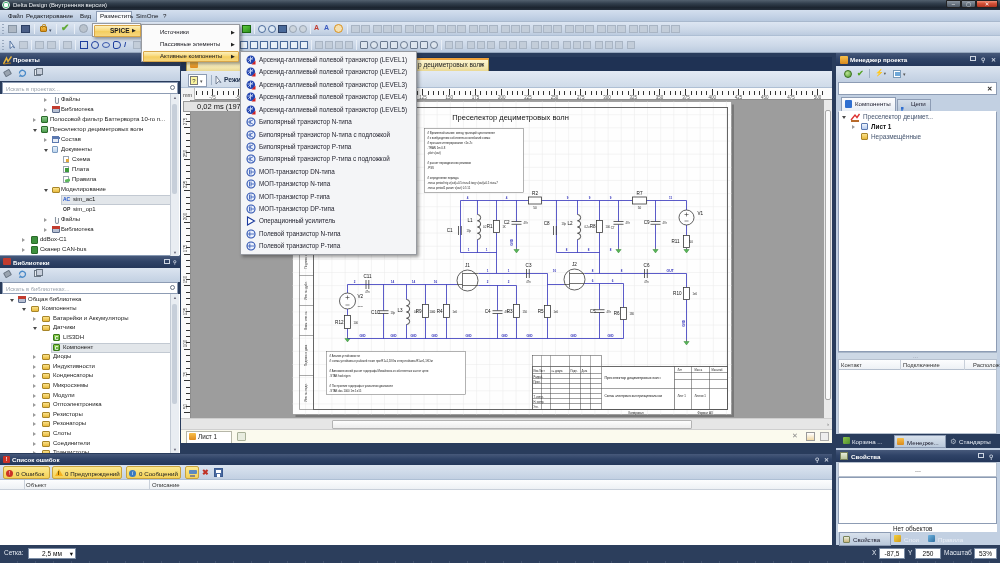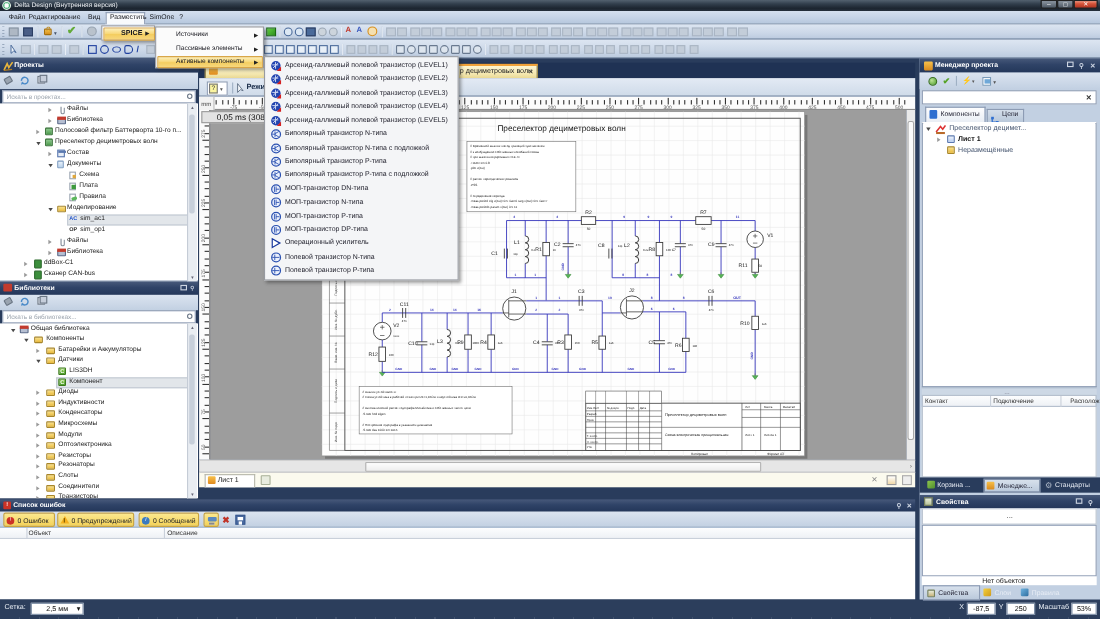--- a/index.html
+++ b/index.html
@@ -688,21 +688,21 @@
         <div class="abs" style="left:5px;top:392.9px;width:4px;height:1px;background:#333;"></div>
         <div class="abs" style="left:5px;top:399.2px;width:4px;height:1px;background:#333;"></div>
         <div class="abs" style="left:5px;top:405.5px;width:4px;height:1px;background:#333;"></div>
         <div class="abs" style="left:3px;top:411.9px;width:6px;height:1px;background:#333;"></div>
         <div class="abs" style="left:-3px;top:403.9px;font-size:4.5px;color:#555;transform:rotate(-90deg);width:14px;text-align:center;">50</div>
       </div>
     </div>
 
   <div class="abs" style="left:191px;top:100px;width:633px;height:318px;background:#9d9d9d;" id="canvas"></div>
 
-  <div class="abs" style="left:183px;top:101px;width:75px;height:10.5px;background:#e3e3e3;border:1px solid #9a9a9a;font-size:7.5px;color:#111;line-height:9.5px;padding-left:13px;">0,05 ms (308</div>
+  <div class="abs" style="left:183px;top:101px;width:75px;height:10.5px;background:#e3e3e3;border:1px solid #9a9a9a;font-size:7.5px;color:#111;line-height:9.5px;padding-left:13px;">0,02 ms (197</div>
 
   <div class="abs" style="left:824px;top:100px;width:8px;height:318px;background:#e9e9e9;">
       <div style="position:absolute;left:0.5px;top:10px;width:6.5px;height:290px;background:#fbfbfb;border:1px solid #a8a8a8;border-radius:2px;"></div>
     </div>
 
   <div class="abs" style="left:181px;top:418px;width:651px;height:11px;background:#e6e6e6;border-top:1px solid #cfcfcf;">
     <div style="position:absolute;left:151px;top:0.5px;width:360px;height:9.5px;background:linear-gradient(180deg,#fdfdfd,#ededed);border:1px solid #b3b3b3;border-radius:1px;"></div>
     <div style="position:absolute;right:3px;top:2px;font-size:6px;color:#666;">›</div>
   </div>
 

